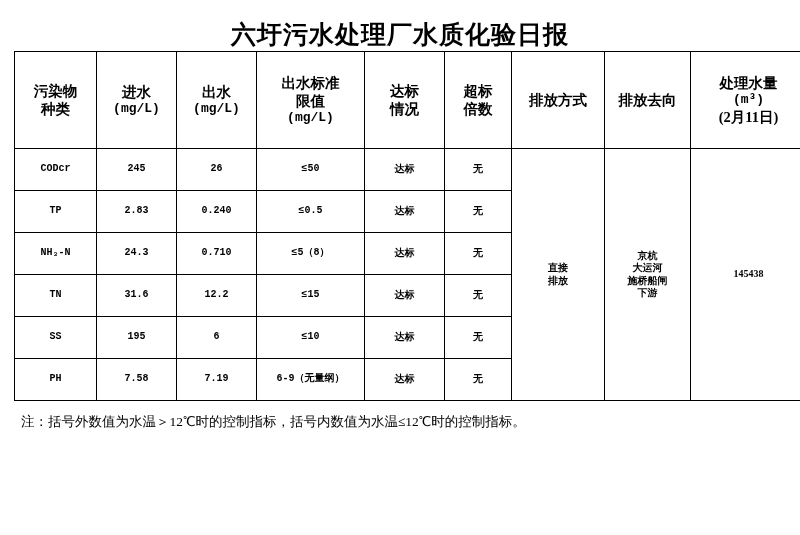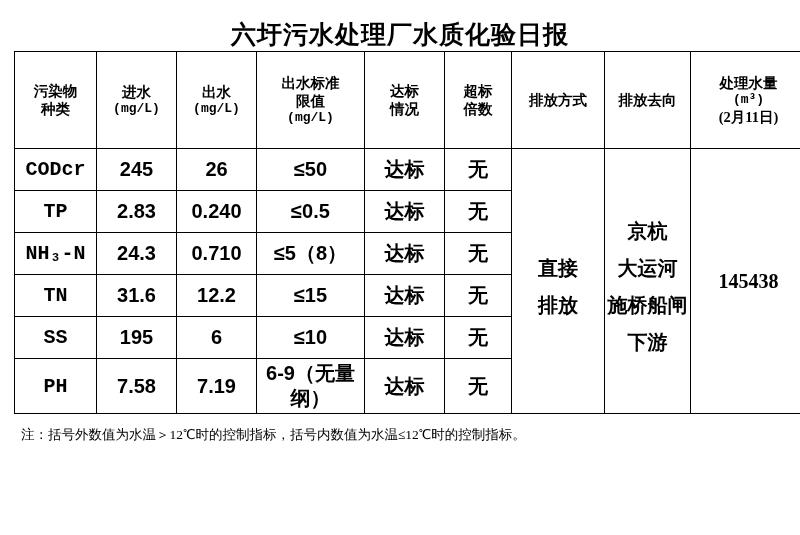--- a/index.html
+++ b/index.html
@@ -49,49 +49,48 @@
     table-layout: fixed;
     font-family: "Liberation Serif", serif;
   }
   table.report th,
   table.report td {
     border: 1px solid #000000;
     text-align: center;
     vertical-align: middle;
     padding: 2px 1px;
     font-weight: bold;
-    font-size: 20px;
+    font-size: 10px;
     line-height: 1.25;
   }
   table.report thead th {
     height: 92px;
     font-size: 14.5px;
   }
   table.report tbody td {
     height: 37px;
   }
   .hdr-line {
     display: block;
   }
   .cell-mono {
-    font-family: Liberation Sans, sans-serif;
+    font-family: Liberation Mono, monospace;
     font-weight: bold;
     font-size: 14px;
   }
   .cell-small {
     font-size: 12px;
   }
   .vert-text {
     font-size: 17px;
     line-height: 1.5;
     font-weight: bold;
   }
   .vert-text span {
     display: block;
-    margin-top: 12px;
   }
   .big-num {
     font-size: 25px;
     font-weight: bold;
     font-family: "Liberation Serif", serif;
   }
   .sub-lab {
     font-family: "Liberation Mono", monospace;
     font-size: 13px;
   }

